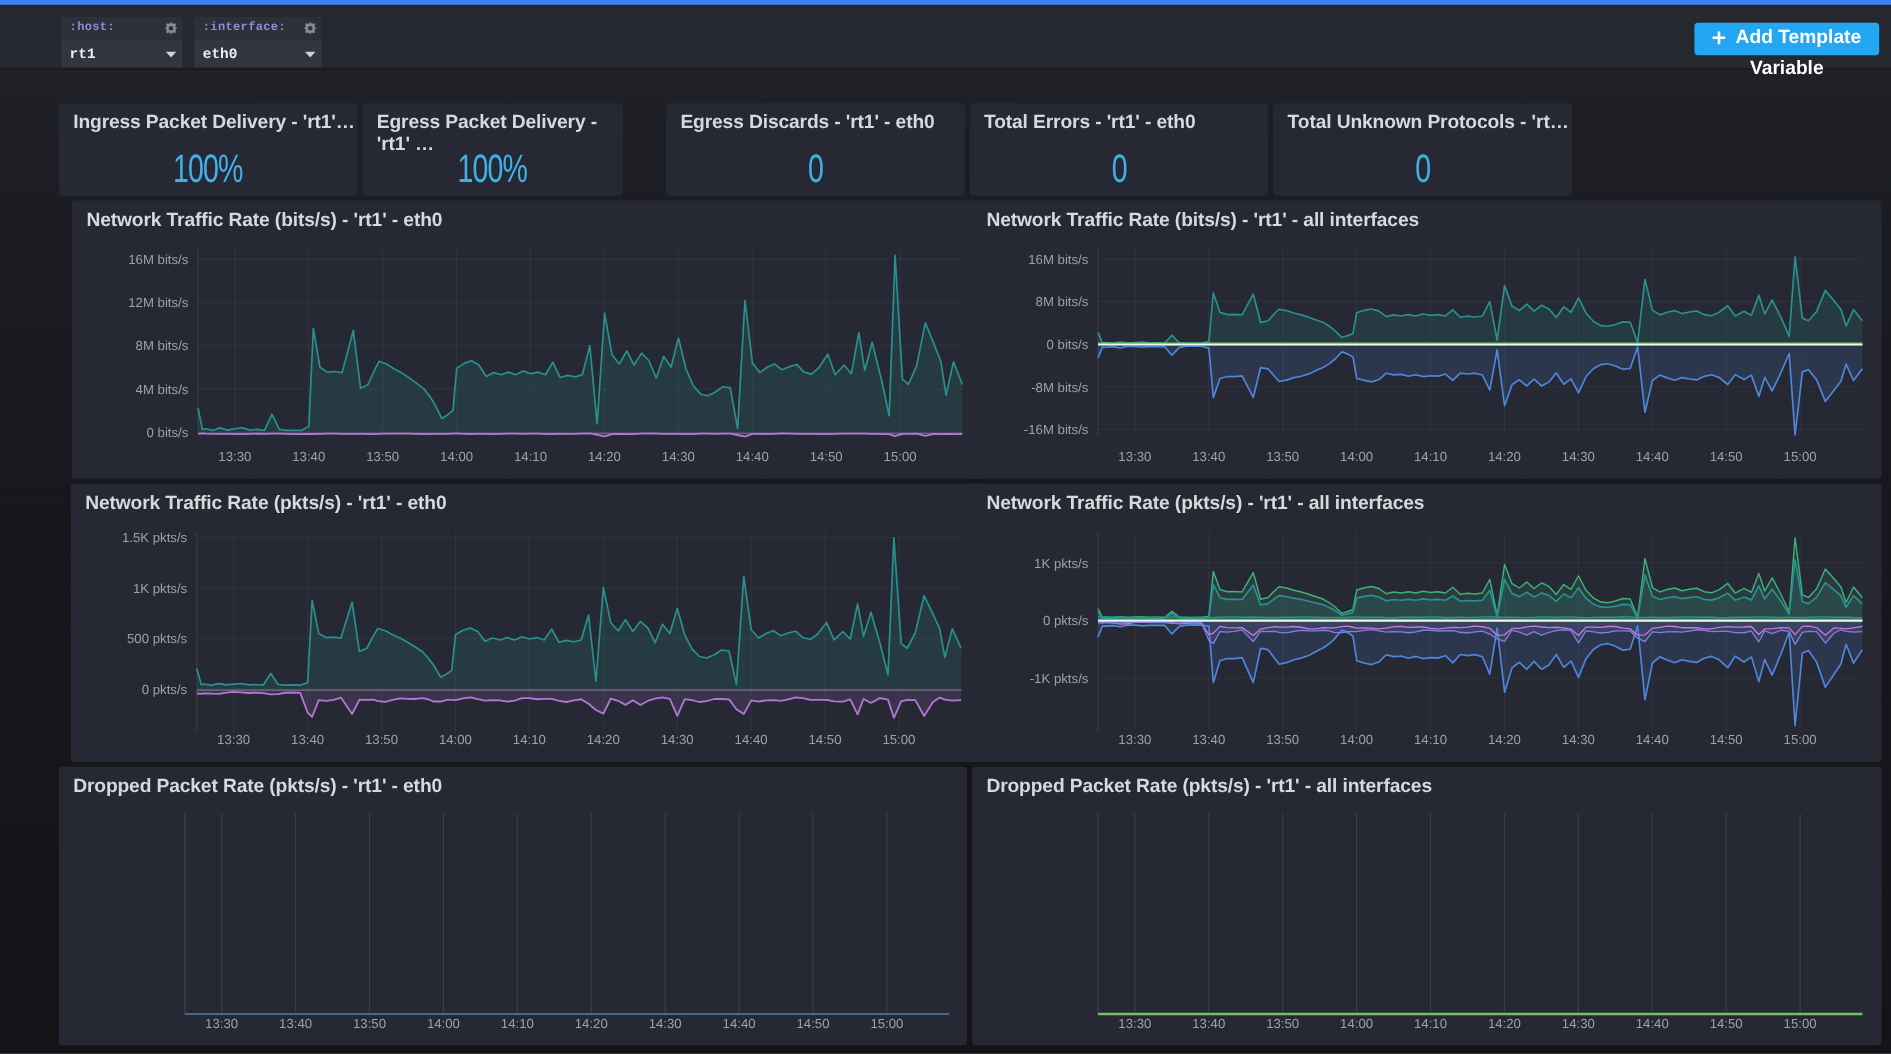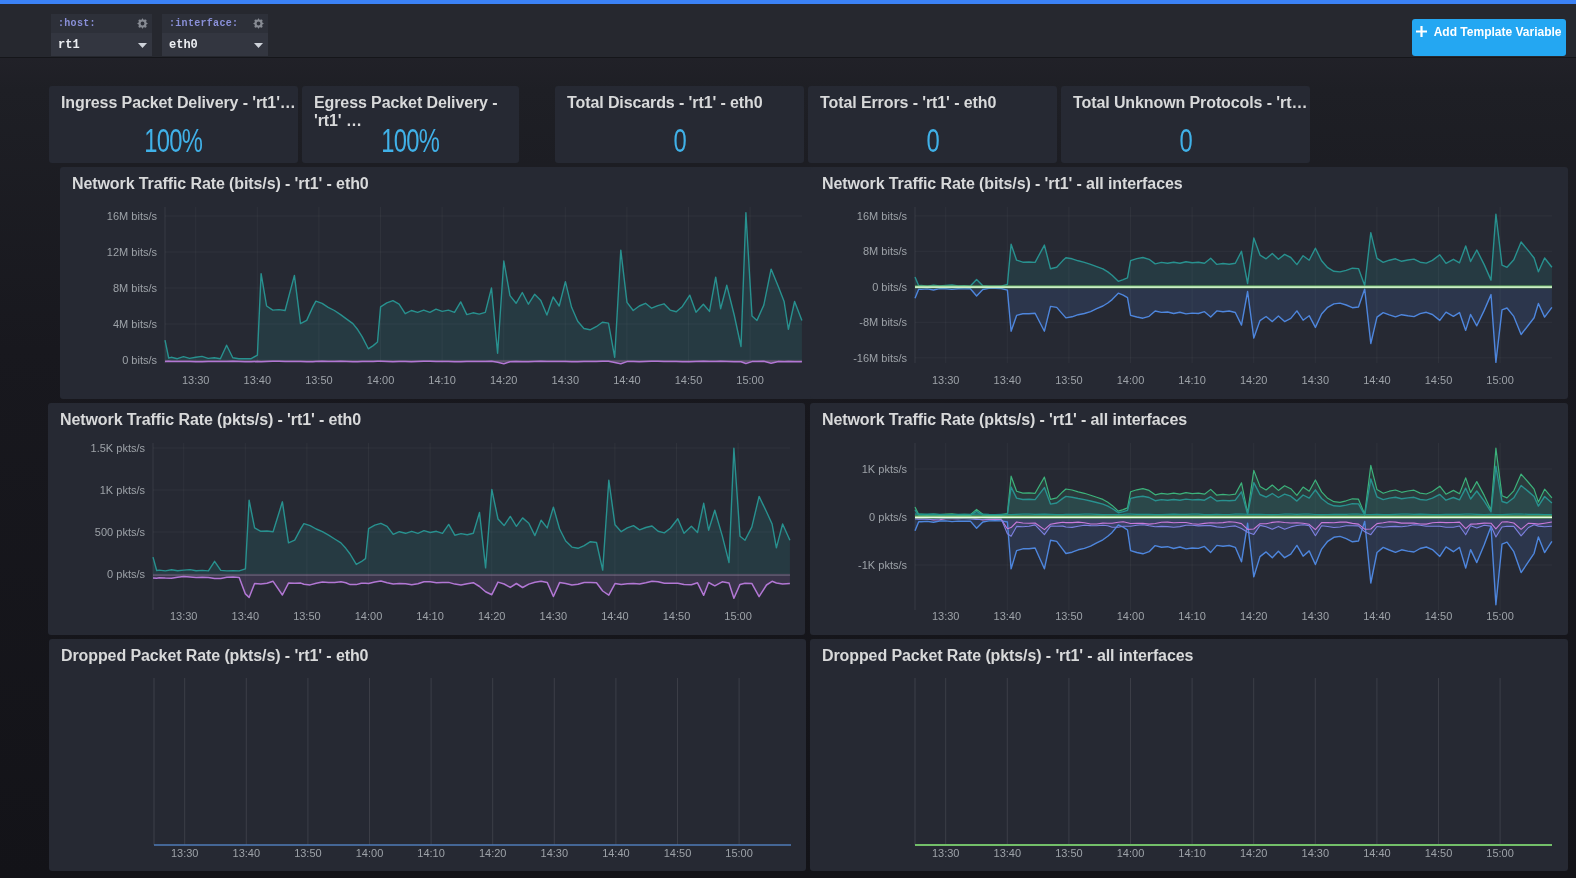--- a/index.html
+++ b/index.html
@@ -33,35 +33,35 @@
             <path d="M8 0l1 2.1 1.4.6L12.7 2l1.3 1.3-.7 2.3.6 1.4L16 8l-2.1 1-.6 1.4.7 2.3-1.3 1.3-2.3-.7-1.4.6L8 16l-1-2.1-1.4-.6-2.3.7L2 12.7l.7-2.3L2.1 9 0 8l2.1-1 .6-1.4L2 3.3 3.3 2l2.3.7L7 2.1 8 0zm0 5.2A2.8 2.8 0 1 0 8 10.8 2.8 2.8 0 0 0 8 5.2z"></path>
           </svg></span>
 </div>
 <div style="position:absolute;left:0;top:19px;right:0;height:23px;background:#333640;">
   <span style="position:absolute;left:7px;top:5px;font:12px 'Liberation Mono',monospace;font-weight:700;color:#eceef2">eth0</span>
   <span style="position:absolute;right:5px;top:10px;line-height:0"><svg width="9" height="5" viewBox="0 0 9 5" fill="#cfd3da">
             <path d="M0 0h9L4.5 5z"></path>
           </svg></span>
 </div>
 </div>
-<div style="position:absolute;right:10px;top:15px;width:154px;height:37px;background:#24a7f2;border-radius:3px;text-align:center;line-height:26px;font-size:12px;font-weight:700;color:#fff">
+<div style="position:absolute;right:10px;top:15px;width:154px;height:27px;background:#24a7f2;border-radius:3px;text-align:center;line-height:26px;font-size:16px;font-weight:700;color:#fff">
 <svg width="11" height="11" viewBox="0 0 11 11" fill="#fff" style="vertical-align:-1px">
         <path d="M4.4 0h2.2v4.4H11v2.2H6.6V11H4.4V6.6H0V4.4h4.4z"></path>
       </svg>&nbsp; Add Template Variable</div>
 </div>
 <div class="panel" style="left:49px;top:86px;width:249px;height:77px">
 <div class="ptitle">Ingress Packet Delivery - 'rt1'…</div>
 <div class="statval"><span class="sv">100%</span></div>
 </div>
 <div class="panel" style="left:302px;top:86px;width:217px;height:77px">
 <div class="ptitle">Egress Packet Delivery - 'rt1' …</div>
 <div class="statval"><span class="sv">100%</span></div>
 </div>
 <div class="panel" style="left:555px;top:86px;width:249px;height:77px">
-<div class="ptitle">Total Discards - 'rt1' - eth0</div>
+<div class="ptitle">Egress Discards - 'rt1' - eth0</div>
 <div class="statval"><span class="sv">0</span></div>
 </div>
 <div class="panel" style="left:808px;top:86px;width:249px;height:77px">
 <div class="ptitle">Total Errors - 'rt1' - eth0</div>
 <div class="statval"><span class="sv">0</span></div>
 </div>
 <div class="panel" style="left:1061px;top:86px;width:249px;height:77px">
 <div class="ptitle">Total Unknown Protocols - 'rt…</div>
 <div class="statval"><span class="sv">0</span></div>
 </div>
@@ -141,21 +141,21 @@
       <text x="628.5" y="217" text-anchor="middle" class="ax">14:50</text>
       <text x="690.1" y="217" text-anchor="middle" class="ax">15:00</text>
 <path d="M105.0 110.0 L108.7 118.8 L111.2 118.5 L117.3 119.1 L123.5 118.1 L129.6 119.0 L135.8 118.5 L142.0 118.0 L148.1 119.0 L154.3 118.7 L160.4 119.1 L166.6 112.5 L172.8 118.7 L178.9 119.2 L185.1 119.1 L191.2 119.2 L197.4 117.4 L201.1 77.2 L206.6 93.2 L212.8 95.2 L219.0 95.0 L225.1 95.4 L234.4 78.1 L240.5 101.8 L246.7 100.3 L252.8 93.6 L255.9 90.7 L262.1 91.8 L268.2 93.8 L274.4 95.4 L280.6 97.4 L286.7 99.6 L292.9 101.8 L297.8 104.9 L302.1 108.3 L308.3 114.3 L313.2 112.7 L317.5 110.9 L320.6 93.6 L326.8 91.6 L332.9 90.5 L339.1 92.3 L345.2 96.9 L351.4 95.4 L357.6 96.3 L363.7 95.2 L369.9 96.3 L376.0 94.7 L382.2 95.8 L388.4 95.2 L394.5 96.3 L400.7 91.2 L406.8 97.4 L413.0 96.5 L419.2 97.2 L425.3 96.3 L431.5 84.3 L437.6 116.5 L443.8 71.0 L450.0 88.1 L456.1 91.8 L462.3 86.5 L468.4 92.3 L474.6 87.4 L480.8 90.5 L486.9 97.6 L493.1 88.7 L499.2 93.2 L505.4 81.2 L511.6 93.8 L517.7 100.7 L523.9 104.3 L530.0 104.9 L536.2 103.4 L542.4 101.2 L548.5 101.6 L554.7 118.5 L560.8 65.7 L567.0 91.4 L573.2 95.4 L579.3 93.2 L585.5 91.8 L591.6 94.3 L597.8 93.0 L604.0 92.1 L610.1 95.2 L616.3 96.1 L622.4 93.4 L629.8 87.8 L636.0 96.3 L643.4 92.3 L649.5 95.8 L655.7 79.0 L660.6 94.5 L666.8 83.0 L674.2 97.6 L681.0 113.1 L685.9 47.2 L692.0 98.1 L697.0 100.3 L703.8 92.7 L711.1 75.0 L718.5 83.9 L724.1 91.0 L728.4 104.7 L734.6 91.0 L741.9 100.3 L741.9 119.8 L105.0 119.8 Z" fill="rgba(42,147,150,0.16)"></path>
 <path d="M105.0 131.2 L108.7 122.3 L111.2 122.4 L117.3 121.9 L123.5 123.0 L129.6 121.6 L135.8 121.7 L142.0 122.4 L148.1 121.7 L154.3 121.9 L160.4 121.7 L166.6 129.0 L172.8 122.5 L178.9 121.4 L185.1 121.4 L191.2 121.5 L197.4 123.1 L201.1 164.3 L206.6 148.4 L212.8 146.8 L219.0 146.8 L225.1 146.2 L234.4 164.2 L240.5 139.4 L246.7 140.4 L252.8 147.4 L255.9 150.9 L262.1 149.8 L268.2 147.7 L274.4 146.5 L280.6 144.6 L286.7 141.7 L292.9 139.0 L297.8 136.0 L302.1 132.6 L308.3 126.2 L313.2 128.1 L317.5 130.6 L320.6 148.4 L326.8 150.0 L332.9 151.2 L339.1 149.3 L345.2 144.0 L351.4 145.4 L357.6 145.0 L363.7 146.5 L369.9 145.3 L376.0 146.9 L382.2 146.1 L388.4 146.5 L394.5 144.7 L400.7 150.0 L406.8 143.9 L413.0 144.7 L419.2 144.0 L425.3 145.5 L431.5 158.1 L437.6 124.5 L443.8 171.1 L450.0 153.6 L456.1 149.5 L462.3 154.6 L468.4 148.9 L474.6 154.6 L480.8 151.4 L486.9 143.9 L493.1 153.2 L499.2 148.7 L505.4 160.4 L511.6 147.0 L517.7 140.3 L523.9 136.9 L530.0 136.1 L536.2 138.0 L542.4 140.7 L548.5 140.0 L554.7 122.1 L560.8 176.5 L567.0 150.1 L573.2 145.6 L579.3 147.9 L585.5 149.9 L591.6 147.7 L597.8 148.8 L604.0 149.6 L610.1 146.6 L616.3 145.3 L622.4 147.5 L629.8 153.4 L636.0 145.2 L643.4 149.3 L649.5 145.6 L655.7 163.4 L660.6 147.5 L666.8 158.8 L674.2 143.4 L681.0 127.6 L685.9 195.4 L692.0 142.9 L697.0 141.0 L703.8 149.4 L711.1 167.5 L718.5 158.0 L724.1 150.7 L728.4 136.5 L734.6 150.1 L741.9 140.4 L741.9 119.8 L105.0 119.8 Z" fill="rgba(78,134,221,0.15)"></path>
 <path d="M105.0 110.0 L108.7 118.8 L111.2 118.5 L117.3 119.1 L123.5 118.1 L129.6 119.0 L135.8 118.5 L142.0 118.0 L148.1 119.0 L154.3 118.7 L160.4 119.1 L166.6 112.5 L172.8 118.7 L178.9 119.2 L185.1 119.1 L191.2 119.2 L197.4 117.4 L201.1 77.2 L206.6 93.2 L212.8 95.2 L219.0 95.0 L225.1 95.4 L234.4 78.1 L240.5 101.8 L246.7 100.3 L252.8 93.6 L255.9 90.7 L262.1 91.8 L268.2 93.8 L274.4 95.4 L280.6 97.4 L286.7 99.6 L292.9 101.8 L297.8 104.9 L302.1 108.3 L308.3 114.3 L313.2 112.7 L317.5 110.9 L320.6 93.6 L326.8 91.6 L332.9 90.5 L339.1 92.3 L345.2 96.9 L351.4 95.4 L357.6 96.3 L363.7 95.2 L369.9 96.3 L376.0 94.7 L382.2 95.8 L388.4 95.2 L394.5 96.3 L400.7 91.2 L406.8 97.4 L413.0 96.5 L419.2 97.2 L425.3 96.3 L431.5 84.3 L437.6 116.5 L443.8 71.0 L450.0 88.1 L456.1 91.8 L462.3 86.5 L468.4 92.3 L474.6 87.4 L480.8 90.5 L486.9 97.6 L493.1 88.7 L499.2 93.2 L505.4 81.2 L511.6 93.8 L517.7 100.7 L523.9 104.3 L530.0 104.9 L536.2 103.4 L542.4 101.2 L548.5 101.6 L554.7 118.5 L560.8 65.7 L567.0 91.4 L573.2 95.4 L579.3 93.2 L585.5 91.8 L591.6 94.3 L597.8 93.0 L604.0 92.1 L610.1 95.2 L616.3 96.1 L622.4 93.4 L629.8 87.8 L636.0 96.3 L643.4 92.3 L649.5 95.8 L655.7 79.0 L660.6 94.5 L666.8 83.0 L674.2 97.6 L681.0 113.1 L685.9 47.2 L692.0 98.1 L697.0 100.3 L703.8 92.7 L711.1 75.0 L718.5 83.9 L724.1 91.0 L728.4 104.7 L734.6 91.0 L741.9 100.3" fill="none" stroke="#28918f" stroke-width="1.4" stroke-linejoin="round"></path>
 <path d="M105.0 131.2 L108.7 122.3 L111.2 122.4 L117.3 121.9 L123.5 123.0 L129.6 121.6 L135.8 121.7 L142.0 122.4 L148.1 121.7 L154.3 121.9 L160.4 121.7 L166.6 129.0 L172.8 122.5 L178.9 121.4 L185.1 121.4 L191.2 121.5 L197.4 123.1 L201.1 164.3 L206.6 148.4 L212.8 146.8 L219.0 146.8 L225.1 146.2 L234.4 164.2 L240.5 139.4 L246.7 140.4 L252.8 147.4 L255.9 150.9 L262.1 149.8 L268.2 147.7 L274.4 146.5 L280.6 144.6 L286.7 141.7 L292.9 139.0 L297.8 136.0 L302.1 132.6 L308.3 126.2 L313.2 128.1 L317.5 130.6 L320.6 148.4 L326.8 150.0 L332.9 151.2 L339.1 149.3 L345.2 144.0 L351.4 145.4 L357.6 145.0 L363.7 146.5 L369.9 145.3 L376.0 146.9 L382.2 146.1 L388.4 146.5 L394.5 144.7 L400.7 150.0 L406.8 143.9 L413.0 144.7 L419.2 144.0 L425.3 145.5 L431.5 158.1 L437.6 124.5 L443.8 171.1 L450.0 153.6 L456.1 149.5 L462.3 154.6 L468.4 148.9 L474.6 154.6 L480.8 151.4 L486.9 143.9 L493.1 153.2 L499.2 148.7 L505.4 160.4 L511.6 147.0 L517.7 140.3 L523.9 136.9 L530.0 136.1 L536.2 138.0 L542.4 140.7 L548.5 140.0 L554.7 122.1 L560.8 176.5 L567.0 150.1 L573.2 145.6 L579.3 147.9 L585.5 149.9 L591.6 147.7 L597.8 148.8 L604.0 149.6 L610.1 146.6 L616.3 145.3 L622.4 147.5 L629.8 153.4 L636.0 145.2 L643.4 149.3 L649.5 145.6 L655.7 163.4 L660.6 147.5 L666.8 158.8 L674.2 143.4 L681.0 127.6 L685.9 195.4 L692.0 142.9 L697.0 141.0 L703.8 149.4 L711.1 167.5 L718.5 158.0 L724.1 150.7 L728.4 136.5 L734.6 150.1 L741.9 140.4" fill="none" stroke="#4e86dd" stroke-width="1.4" stroke-linejoin="round"></path>
 <line x1="105.0" y1="119.8" x2="742.0" y2="119.8" stroke="#73bf69" stroke-width="2.8"></line>
 <line x1="105.0" y1="120.1" x2="742.0" y2="120.1" stroke="#eafbe7" stroke-width="1.2"></line>
     </svg>
 </div>
-<div class="panel" style="left:48px;top:403px;width:757px;height:232px">
+<div class="panel" style="left:59px;top:403px;width:757px;height:232px">
 <div class="ptitle">Network Traffic Rate (pkts/s) - 'rt1' - eth0</div>
 <svg width="757" height="232" viewBox="0 0 757 232" style="position:absolute;left:0;top:0">
       <line x1="135.7" y1="40" x2="135.7" y2="207" stroke="rgba(255,255,255,0.045)" stroke-width="1"></line>
       <line x1="197.3" y1="40" x2="197.3" y2="207" stroke="rgba(255,255,255,0.045)" stroke-width="1"></line>
       <line x1="258.9" y1="40" x2="258.9" y2="207" stroke="rgba(255,255,255,0.045)" stroke-width="1"></line>
       <line x1="320.5" y1="40" x2="320.5" y2="207" stroke="rgba(255,255,255,0.045)" stroke-width="1"></line>
       <line x1="382.1" y1="40" x2="382.1" y2="207" stroke="rgba(255,255,255,0.045)" stroke-width="1"></line>
       <line x1="443.7" y1="40" x2="443.7" y2="207" stroke="rgba(255,255,255,0.045)" stroke-width="1"></line>
       <line x1="505.3" y1="40" x2="505.3" y2="207" stroke="rgba(255,255,255,0.045)" stroke-width="1"></line>
       <line x1="566.9" y1="40" x2="566.9" y2="207" stroke="rgba(255,255,255,0.045)" stroke-width="1"></line>

